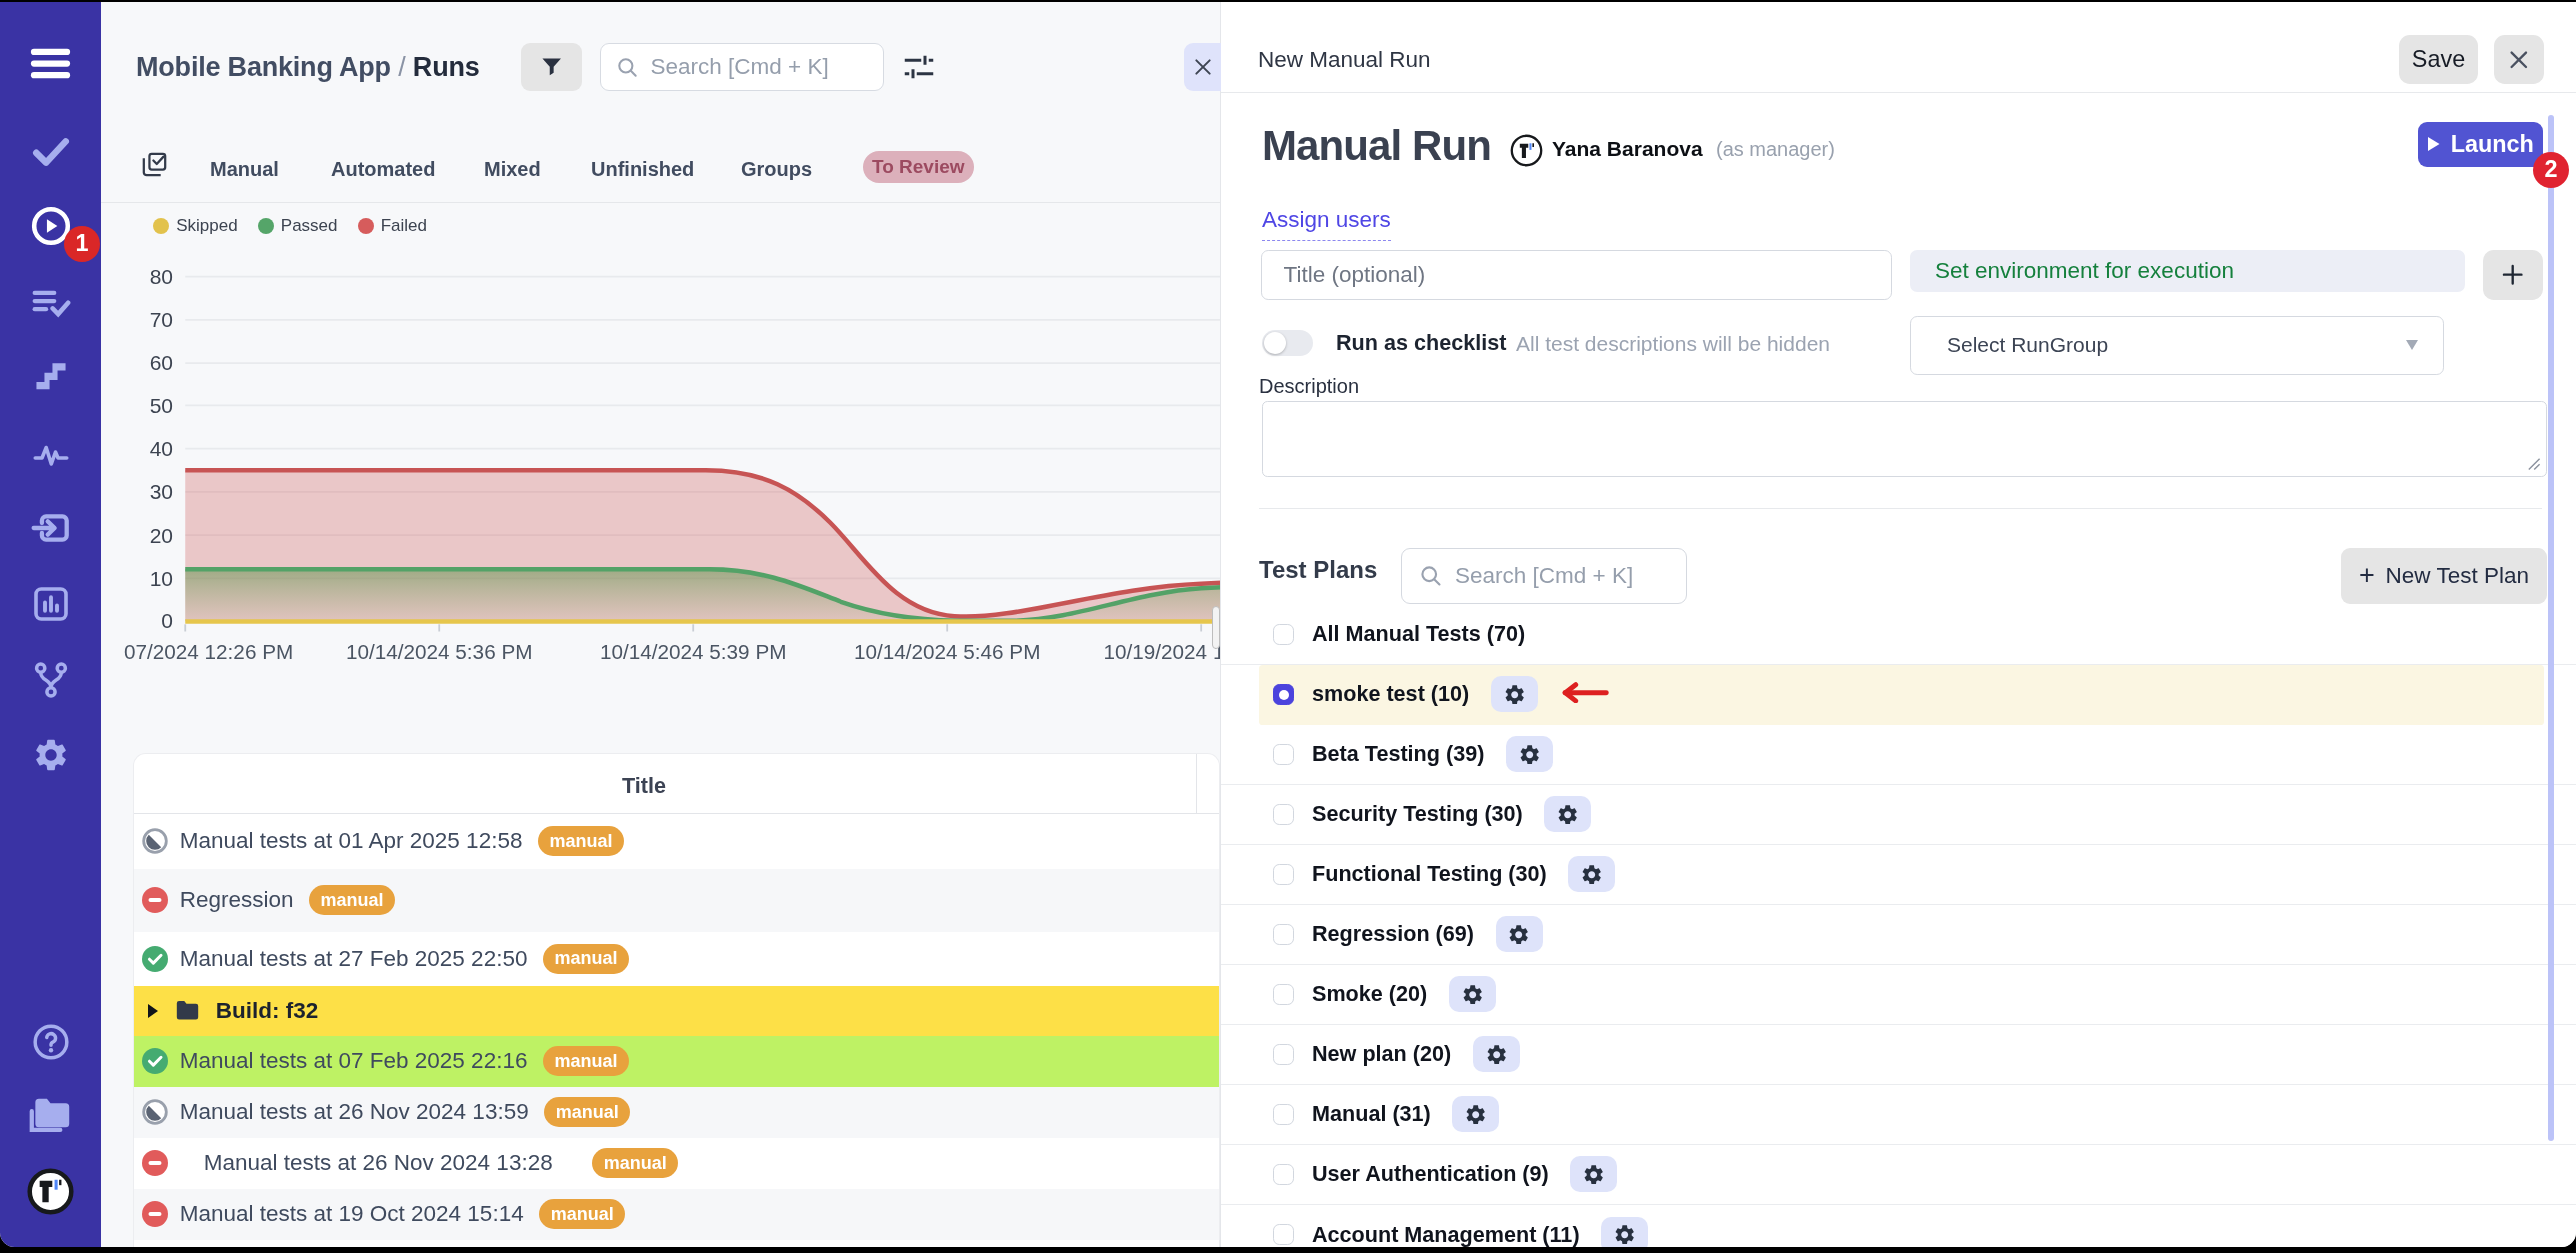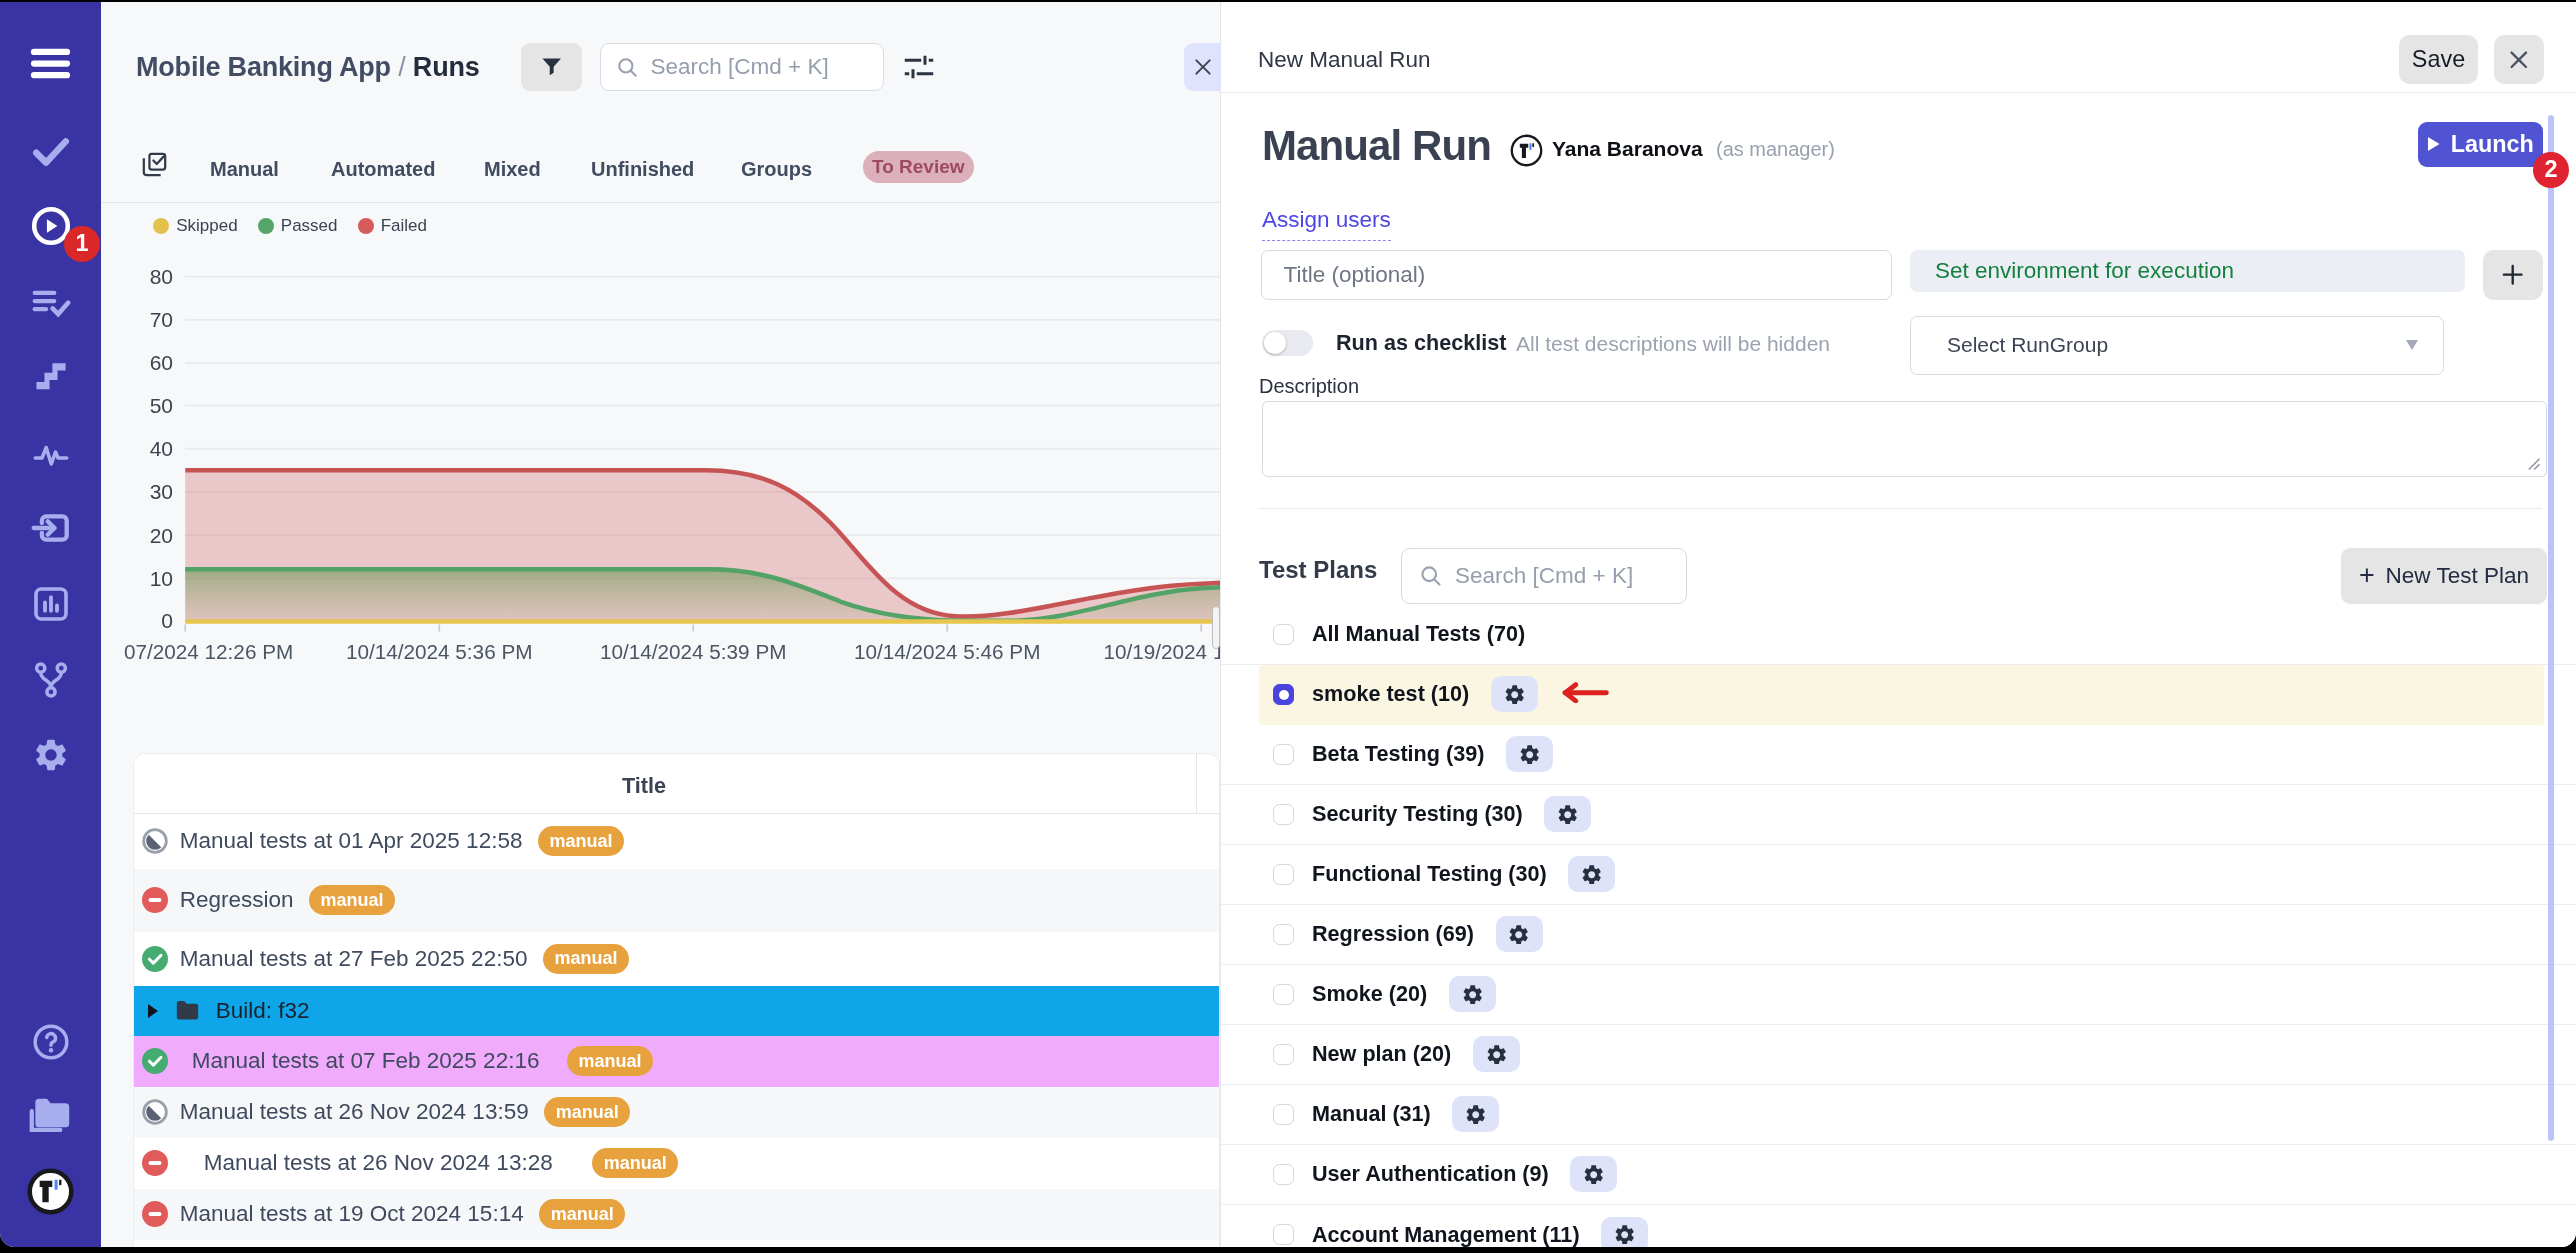--- a/index.html
+++ b/index.html
@@ -168,28 +168,28 @@
           <span class="badge">manual</span>
       </div>
       <div class="trow" style="height:54px; background:#fff;">
         <svg class="pico" viewBox="0 0 28 28">
             <circle cx="14" cy="14" r="14" fill="#45ab71"></circle>
             <path d="M8 14.2 l4.2 4.2 L20.5 10" fill="none" stroke="#fff" stroke-width="3.2" stroke-linecap="round" stroke-linejoin="round"></path>
           </svg>
         <span class="ttl">Manual tests at 27 Feb 2025 22:50</span>
           <span class="badge">manual</span>
       </div>
-      <div class="trow" style="height:50px; background:#0ea5e9;">
+      <div class="trow" style="height:50px; background:#fde047;font-weight:bold;">
         <span style="margin-left:14.4px; width:0; height:0; border-left:10.8px solid #11141a; border-top:7.2px solid transparent; border-bottom:7.2px solid transparent;"></span>
         <svg style="width:27px;height:27px;margin-left:16px;" viewBox="0 0 24 24">
             <path d="M2.5 5.5 a2 2 0 0 1 2-2 h4.6 l2 2.4 H19.5 a2 2 0 0 1 2 2 V18 a2 2 0 0 1 -2 2 H4.5 a2 2 0 0 1 -2-2 Z" fill="#323a49"></path>
           </svg>
         <span class="ttl" style="margin-left:14.4px; color:#1c222e;">Build: f32</span>
       </div>
-      <div class="trow" style="height:51px; background:#f0abfc;gap:12px;">
+      <div class="trow" style="height:51px; background:#bef264;">
         <svg class="pico" viewBox="0 0 28 28">
             <circle cx="14" cy="14" r="14" fill="#45ab71"></circle>
             <path d="M8 14.2 l4.2 4.2 L20.5 10" fill="none" stroke="#fff" stroke-width="3.2" stroke-linecap="round" stroke-linejoin="round"></path>
           </svg>
         <span class="ttl">Manual tests at 07 Feb 2025 22:16</span>
           <span class="badge">manual</span>
       </div>
       <div class="trow" style="height:51px; background:#f6f7f9;">
         <svg class="pico" viewBox="0 0 28 28">
             <circle cx="14" cy="14" r="12.2" fill="#fff" stroke="#99a0ac" stroke-width="3"></circle>

